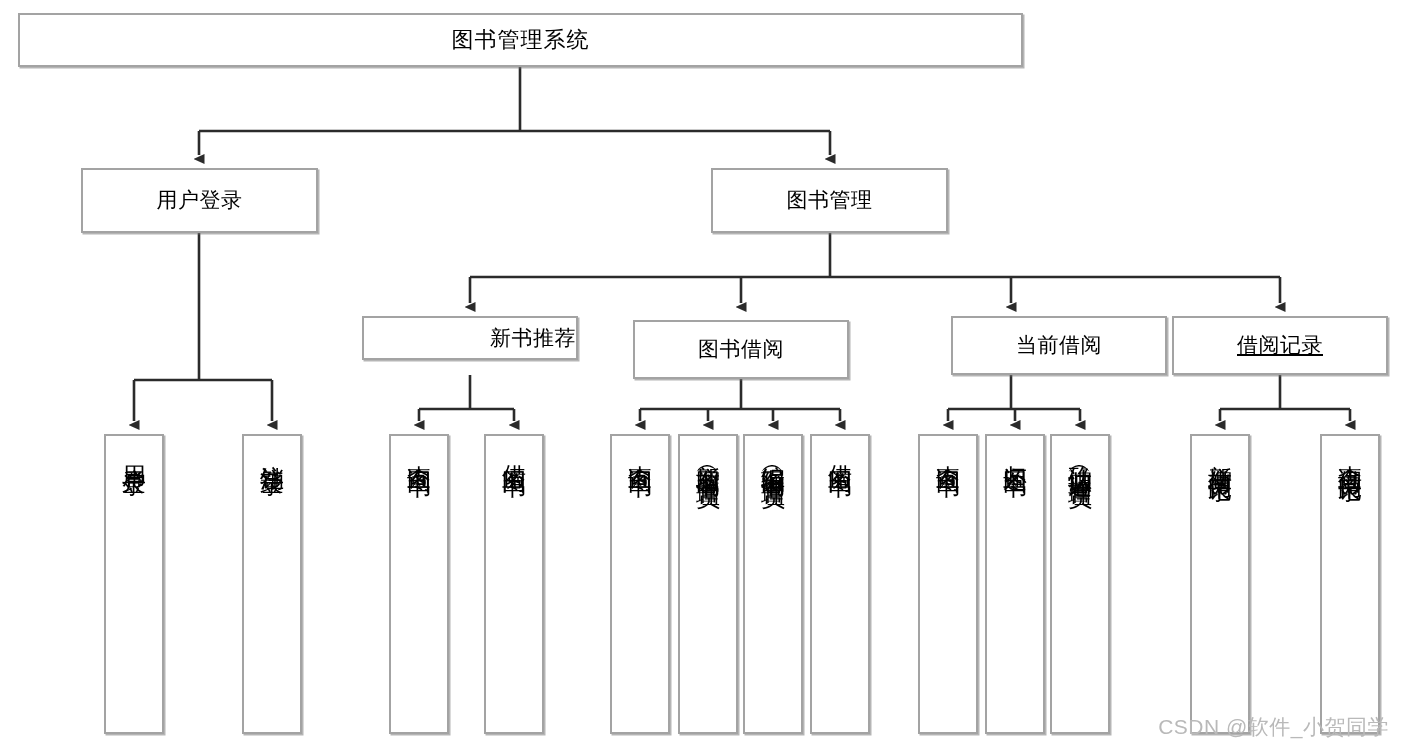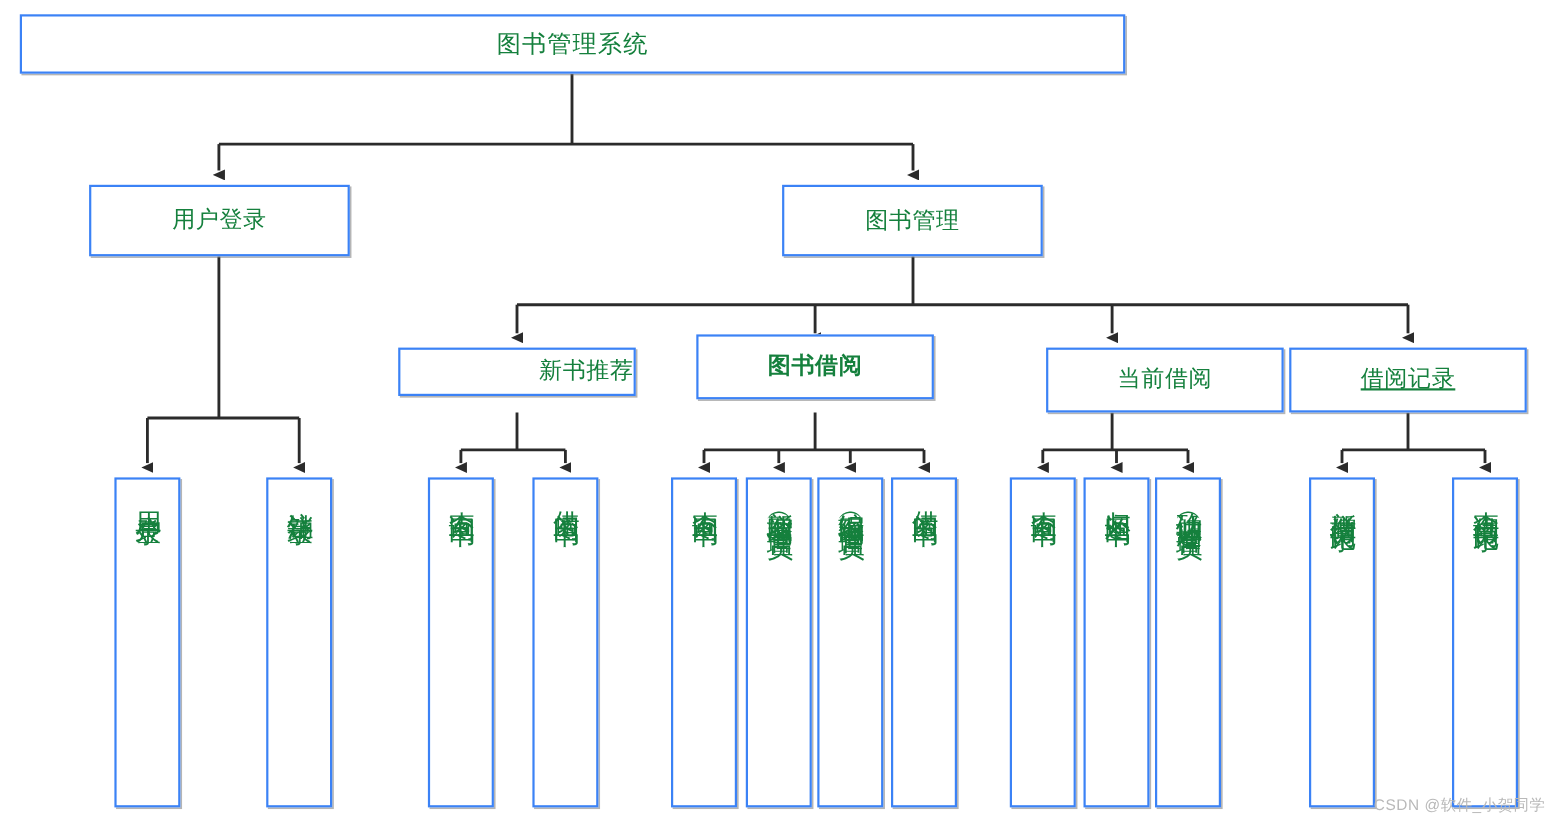--- a/index.html
+++ b/index.html
@@ -4,49 +4,49 @@
 <style>
   html,body{margin:0;padding:0;background:#ffffff;}
   body{font-family:"Liberation Sans","DejaVu Sans",sans-serif;}
   #canvas{position:relative;width:1405px;height:747px;background:#ffffff;overflow:hidden;}
   svg.wires{position:absolute;left:0;top:0;width:1405px;height:747px;pointer-events:none;}
 
   .node{
     position:absolute;
     box-sizing:border-box;
     background:#ffffff;
-    border:2px solid #3b82f6;
+    border:2px solid #a3a3a3;
     box-shadow:1.5px 1.5px 0 rgba(120,120,120,.55);
     display:flex;
     align-items:center;
     justify-content:center;
-    color:#15803d;
+    color:#000000;
   }
   .node .lbl{
     display:block;
     text-align:center;
     line-height:1.18;
     white-space:pre;
   }
   .node.horiz .lbl{font-size:21px;letter-spacing:.5px;}
   .node.root .lbl{font-size:22px;letter-spacing:1px;}
   .node.vert{align-items:flex-start;justify-content:center;padding-top:10px;}
   .node.vert .lbl{
     writing-mode:vertical-rl;
     text-orientation:upright;
     font-size:24px;
     letter-spacing:3px;
     line-height:1;
     white-space:nowrap;
   }
   .watermark{
     position:absolute;
-    right:0;
+    right:16px;
     bottom:6px;
-    font-size:14px;
+    font-size:21px;
     color:#b9b9b9;
     letter-spacing:.5px;
     white-space:nowrap;
     pointer-events:none;
   }
 </style>
 </head>
 <body>
 
 <div id="canvas">
@@ -108,21 +108,21 @@
   <div class="node horiz" style="left:81px;top:168px;width:237px;height:65px;">
     <span class="lbl">用户登录</span>
   </div>
   <div class="node horiz" style="left:711px;top:168px;width:237px;height:65px;font-family:Liberation Serif, serif;">
     <span class="lbl">图书管理</span>
   </div>
 
   <div class="node horiz" style="left:362px;top:316px;width:216px;height:44px;justify-content:flex-end;">
     <span class="lbl">新书推荐</span>
   </div>
-  <div class="node horiz" style="left:633px;top:304px;width:216px;height:59px;font-weight:bold;">
+  <div class="node horiz" style="left:633px;top:320px;width:216px;height:59px;">
     <span class="lbl">图书借阅</span>
   </div>
   <div class="node horiz" style="left:903px;top:316px;width:216px;height:59px;margin-left:48px;">
     <span class="lbl">当前借阅</span>
   </div>
   <div class="node horiz" style="left:1172px;top:316px;width:216px;height:59px;text-decoration:underline;">
     <span class="lbl">借阅记录</span>
   </div>
 
   <div class="node vert" style="left:104px;top:434px;width:60px;height:300px;">

